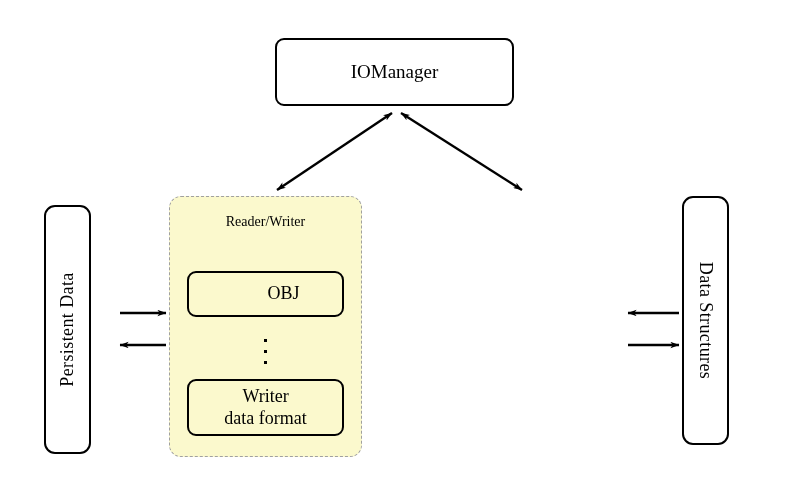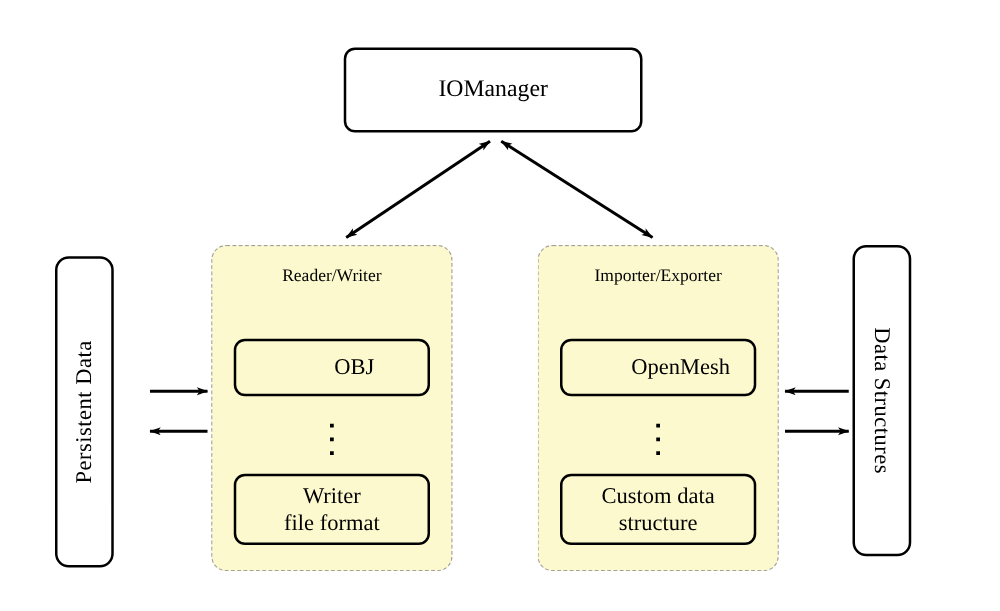--- a/index.html
+++ b/index.html
@@ -195,40 +195,19 @@
 
     <div class="ellipsis">
       <i></i>
       <i></i>
       <i></i>
     </div>
 
     <div class="inner-box inner-bottom">
       <span>
         <span>Writer</span><br>
-        <span>file format</span>
+        <span>data format</span>
       </span>
     </div>
   </div>
 
-  <div class="panel" id="panel-importexport">
-
-    <div class="panel-title">Importer/Exporter</div>
-
-    <div class="inner-box inner-top">
-      <span>OpenMesh</span>
-    </div>
-
-    <div class="ellipsis">
-      <i></i>
-      <i></i>
-      <i></i>
-    </div>
-
-    <div class="inner-box inner-bottom">
-      <span>
-        <span>Custom data</span><br>
-        <span>structure</span>
-      </span>
-    </div>
-  </div>
 
 </div>
 
 </body></html>

